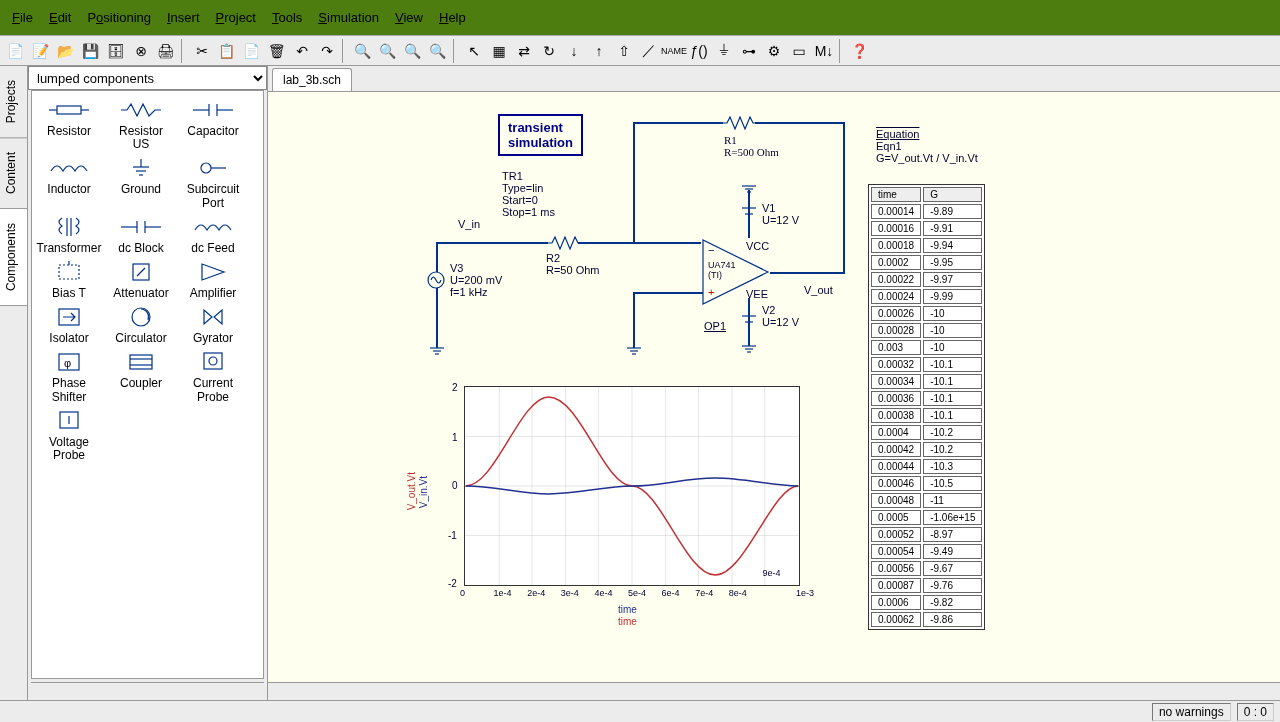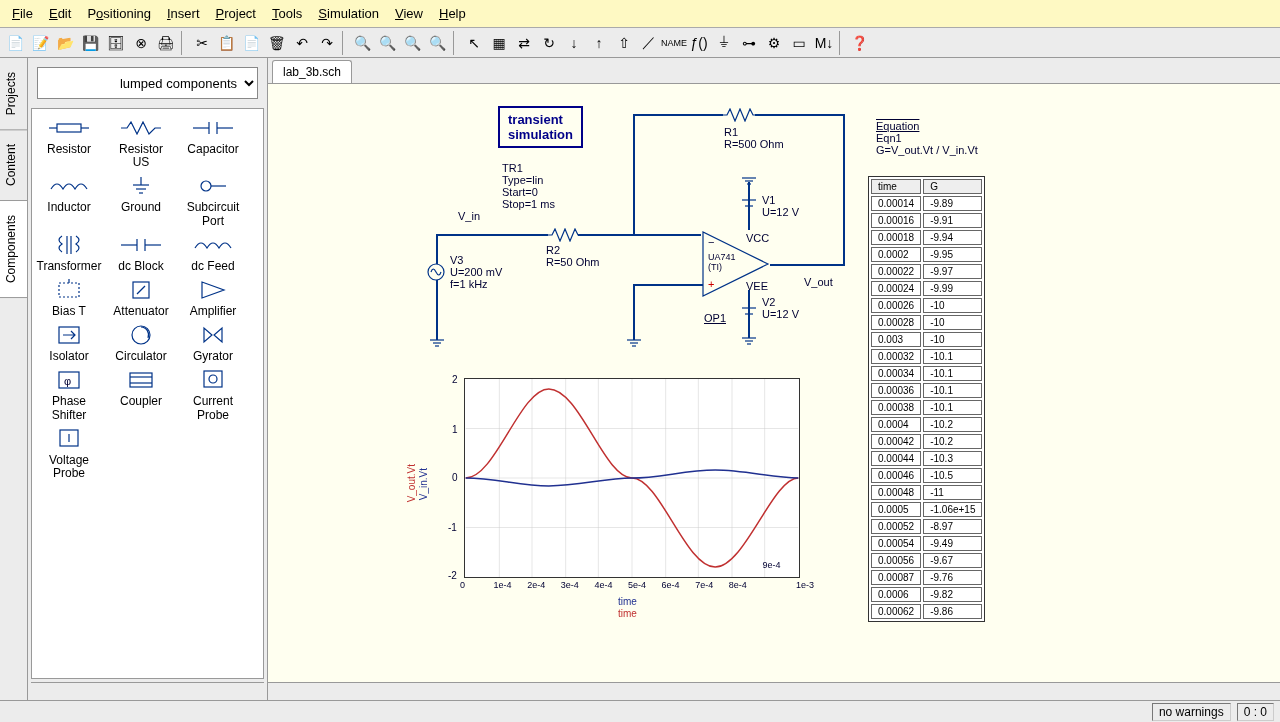--- a/index.html
+++ b/index.html
@@ -1,28 +1,28 @@
 <!DOCTYPE html>
 <html><head>
 <meta charset="utf-8">
 <style>
 * { box-sizing: border-box; margin: 0; padding: 0; }
 body { font-family: Arial, sans-serif; font-size: 12px; background: #ececec; width: 1280px; height: 722px; overflow: hidden; display: flex; flex-direction: column; }
-.menubar { background: #fef9c3; display: flex; padding: 2px 4px; border-bottom: 1px solid #aaa; height: 28px; align-items: center; }
+.menubar { background: #4d7c0f; display: flex; padding: 2px 4px; border-bottom: 1px solid #aaa; height: 36px; align-items: center; }
 .menubar span { padding: 4px 8px; cursor: pointer; font-size: 13px; }
 .menubar span u { text-decoration: underline; }
 .toolbar { background: #ececec; display: flex; padding: 2px 4px; border-bottom: 1px solid #999; height: 30px; align-items: center; gap: 1px; }
 .tool-btn { width: 24px; height: 24px; border: 1px solid transparent; display: flex; align-items: center; justify-content: center; cursor: pointer; font-size: 14px; }
 .tool-sep { width: 6px; height: 24px; border-left: 1px solid #999; margin: 0 2px; }
 .main { flex: 1; display: flex; overflow: hidden; }
 .side-tabs { width: 28px; background: #ececec; display: flex; flex-direction: column; border-right: 1px solid #999; }
 .side-tab { writing-mode: vertical-rl; transform: rotate(180deg); padding: 14px 4px; cursor: pointer; font-size: 12px; border-top: 1px solid #999; text-align: center; }
 .side-tab.active { background: #fff; }
 .panel { width: 240px; background: #ececec; border-right: 1px solid #999; display: flex; flex-direction: column; }
-.combo { height: 32px; border: 1px solid #888; background: #fff; margin: 9px; font-size: 13px; padding: 2px 4px; text-align: right; }
+.combo { height: 24px; border: 1px solid #888; background: #fff; margin: 0; font-size: 13px; padding: 2px 4px; }
 .comp-grid { flex: 1; overflow-y: auto; background: #fff; padding: 6px 4px; display: flex; flex-wrap: wrap; align-content: flex-start; gap: 2px 6px; border: 1px solid #999; margin: 0 3px; }
 .comp-item { width: 66px; display: flex; flex-direction: column; align-items: center; gap: 4px; cursor: pointer; padding: 2px; }
 .comp-icon { width: 40px; height: 22px; display: flex; align-items: center; justify-content: center; }
 .comp-label { font-size: 12px; text-align: center; line-height: 1.1; }
 .hscroll { height: 18px; background: #ececec; border-top: 1px solid #999; margin: 3px 3px 0; }
 .canvas-wrap { flex: 1; display: flex; flex-direction: column; background: #fff; }
 .tab-bar { height: 26px; background: #ececec; border-bottom: 1px solid #999; display: flex; align-items: end; padding-left: 4px; }
 .file-tab { padding: 4px 10px; background: #fff; border: 1px solid #999; border-bottom: none; border-radius: 3px 3px 0 0; font-size: 12px; }
 .canvas { flex: 1; background: #fffff0; background-image: radial-gradient(circle, #d4d4a0 0.5px, transparent 0.5px); background-size: 10px 10px; position: relative; overflow: hidden; }
 .canvas-hscroll { height: 18px; background: #ececec; border-top: 1px solid #999; }
@@ -344,21 +344,21 @@
 
       <div class="wire wire-v" style="left:365px;top:30px;height:121px;"></div>
       <div class="wire wire-h" style="left:365px;top:30px;width:90px;"></div>
       <div class="wire wire-h" style="left:487px;top:30px;width:90px;"></div>
       <div class="wire wire-v" style="left:575px;top:30px;height:150px;"></div>
       <div class="wire wire-h" style="left:502px;top:180px;width:75px;"></div>
 
       <svg style="position:absolute;left:455px;top:24px;" width="32" height="14" class="ci">
           <path d="M0 7 L4 7 L7 1 L12 13 L17 1 L22 13 L27 1 L30 7 L32 7"></path>
         </svg>
-      <div class="schem-text" style="left:456px;top:42px;">
+      <div class="schem-text" style="left:456px;top:42px;font-family:Liberation Serif, serif;">
         <div>R1</div>
         <div>R=500 Ohm</div>
       </div>
 
       <svg style="position:absolute;left:430px;top:140px;" width="75" height="80" class="ci">
         <path d="M5 8 L5 72 L70 40 Z"></path>
         <text x="10" y="22" font-size="11" fill="#003" stroke="none">−</text>
         <text x="10" y="64" font-size="11" fill="#c00" stroke="none">+</text>
       </svg>
       <div class="schem-text" style="left:440px;top:168px;font-size:9px">

